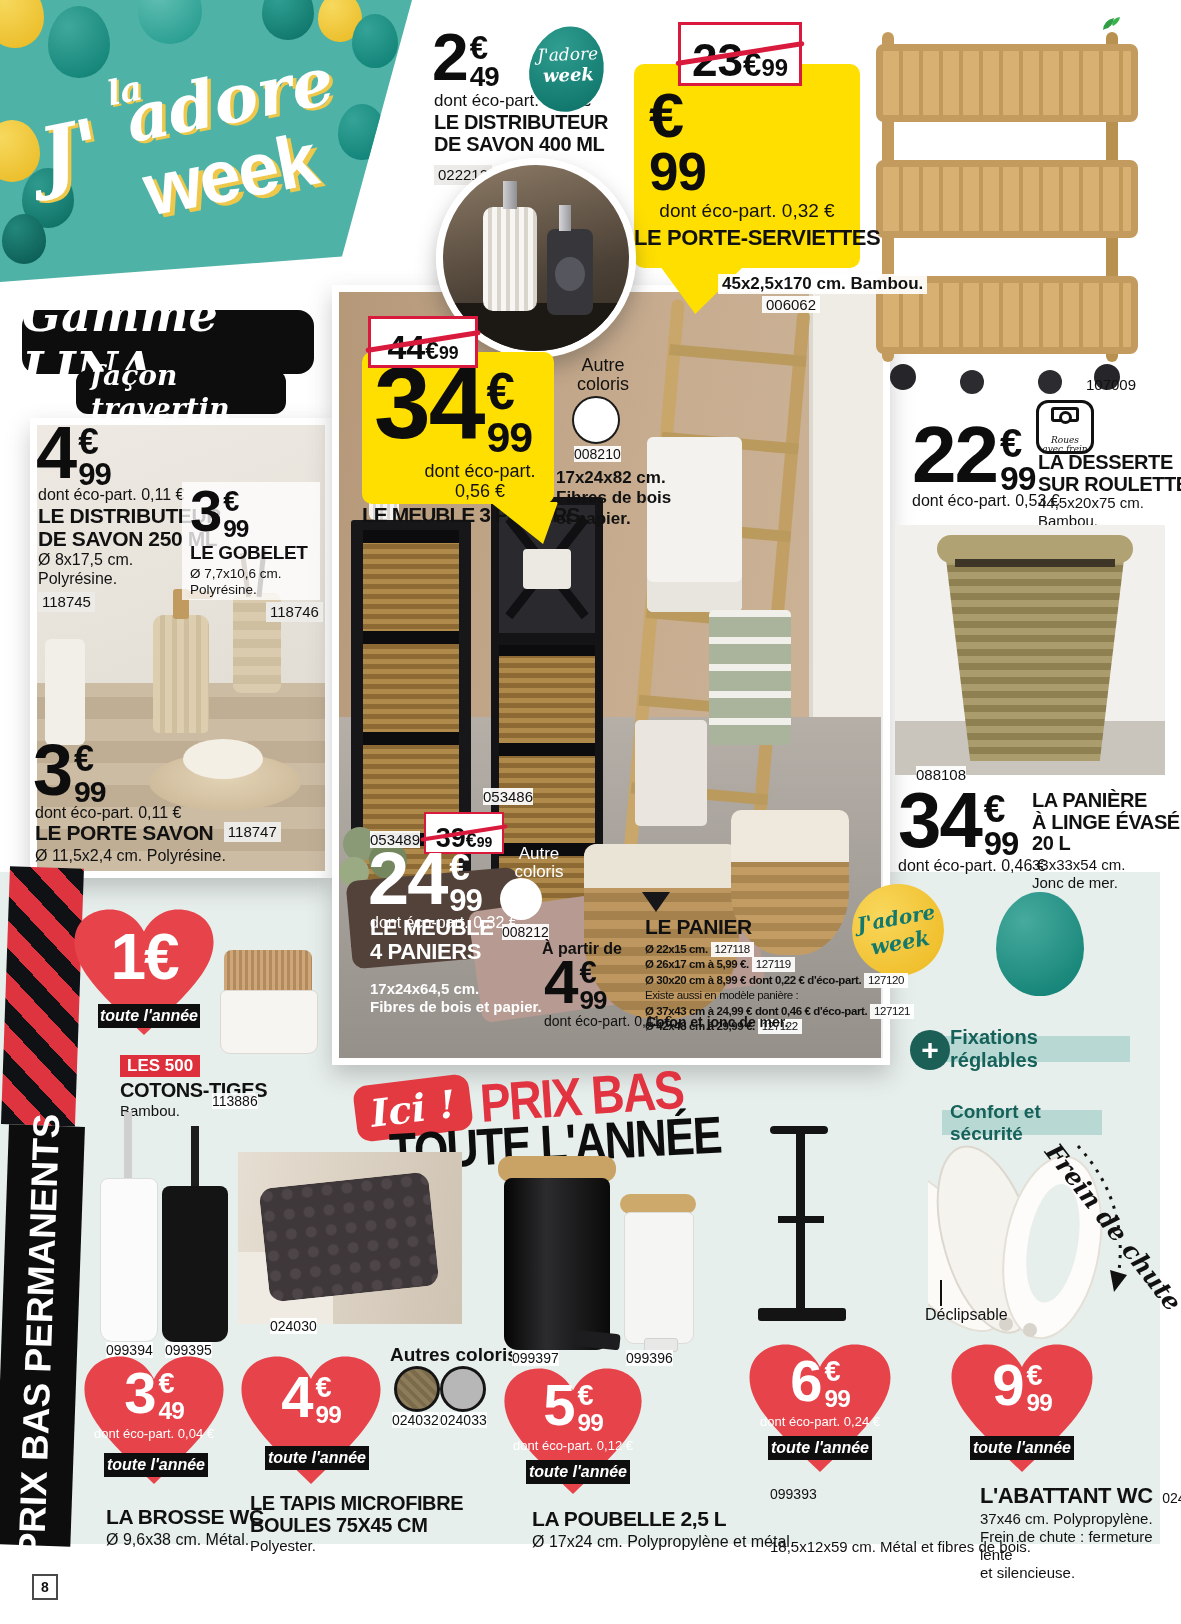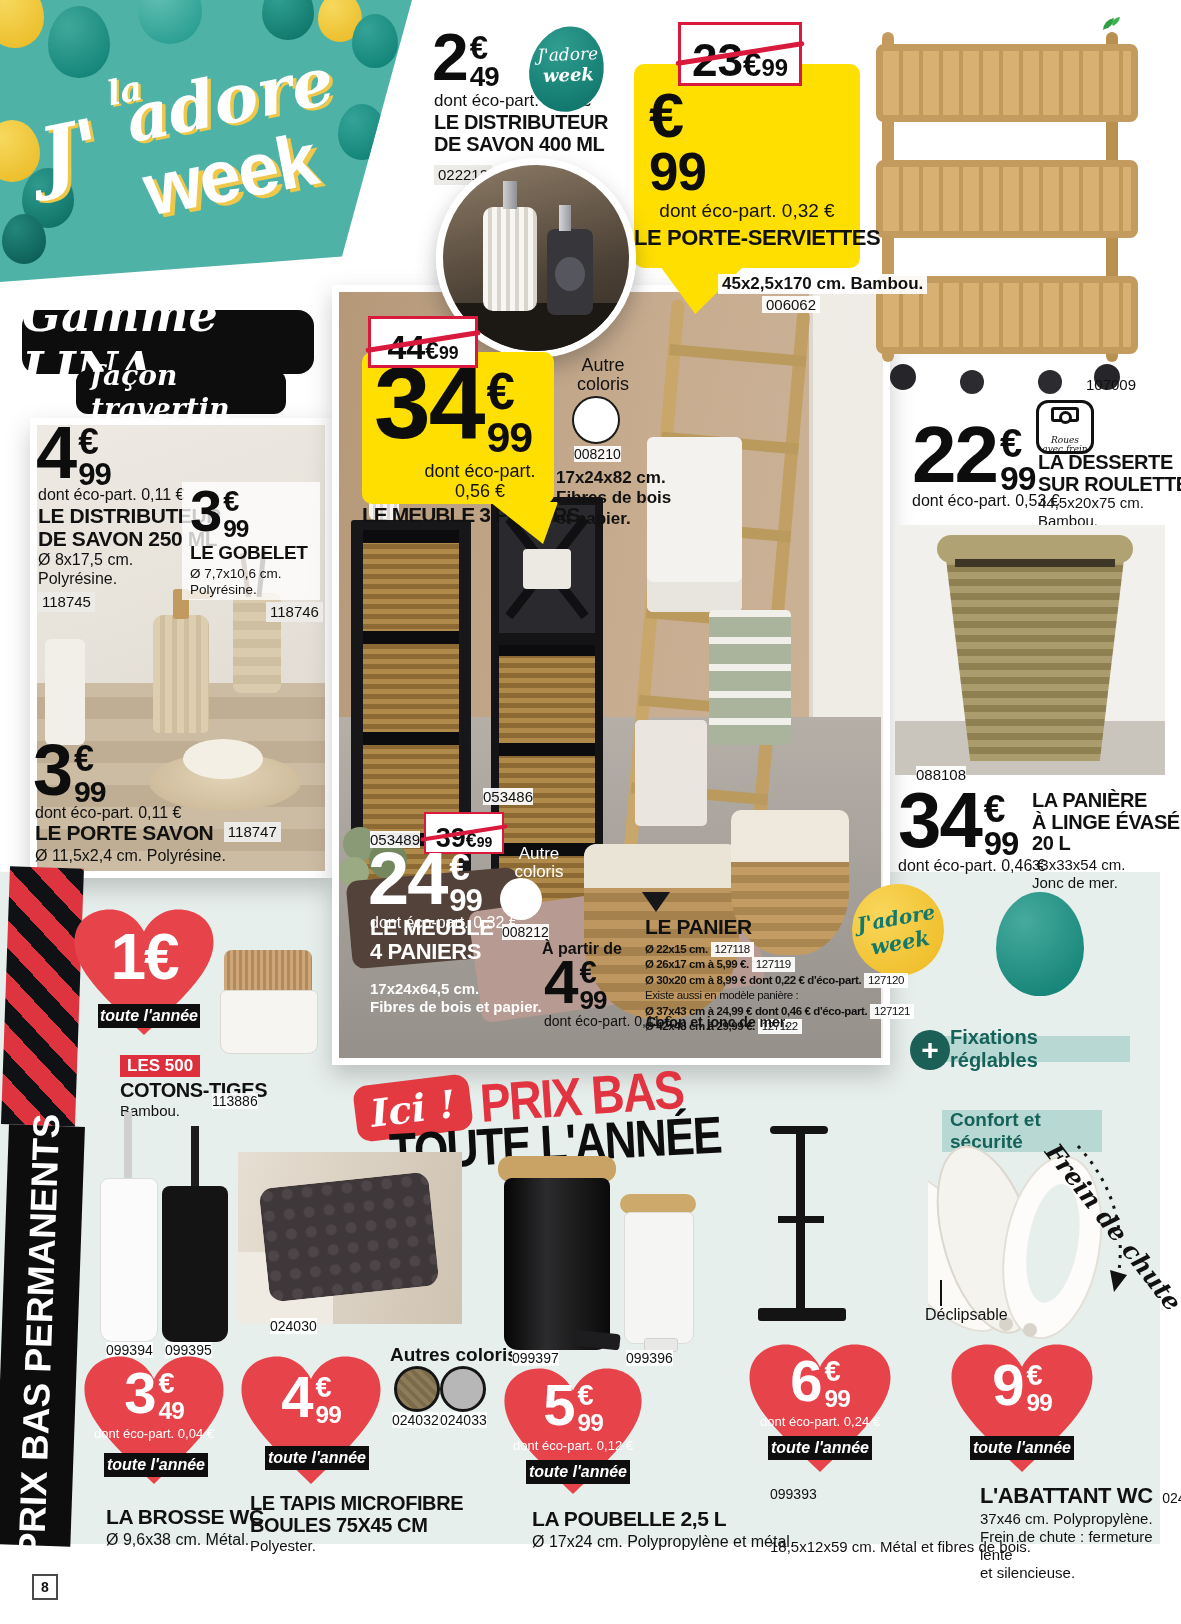--- a/index.html
+++ b/index.html
@@ -542,21 +542,21 @@
     <span class="script" style="color:#14796d;font-size:21px;font-weight:800;">week</span>
   </div>
   <div class="balloon" style="left:996px;top:892px;width:88px;height:104px;background:radial-gradient(circle at 32% 28%,#47aa9e,#0b7c70);"></div>
 
   <div class="abs" style="left:910px;top:1030px;width:40px;height:40px;border-radius:50%;background:#1b5f57;color:#fff;display:flex;align-items:center;justify-content:center;font-size:30px;font-weight:900;z-index:2;">
       <span>+</span>
     </div>
   <div class="featbar" style="left:942px;top:1036px;width:172px;height:26px;font-size:20px;">
       <span>Fixations réglables</span>
     </div>
-  <div class="featbar" style="left:942px;top:1110px;width:144px;height:42px;font-size:19px;">
+  <div class="featbar" style="left:942px;top:1110px;width:144px;height:25px;font-size:19px;">
       <span>Confort et sécurité</span>
     </div>
 
   <div class="abs" style="left:928px;top:1128px;width:220px;height:215px;">
     <svg width="220" height="215" viewBox="0 0 220 215">
       <g transform="rotate(-38 70 200)">
           <ellipse cx="70" cy="100" rx="44" ry="98" fill="#fbfaf7" stroke="#e4e0d8" stroke-width="2"></ellipse>
         </g>
       <g transform="rotate(-16 85 200)">
           <ellipse cx="85" cy="108" rx="44" ry="96" fill="#f5f3ee" stroke="#ddd8cf" stroke-width="2"></ellipse>

